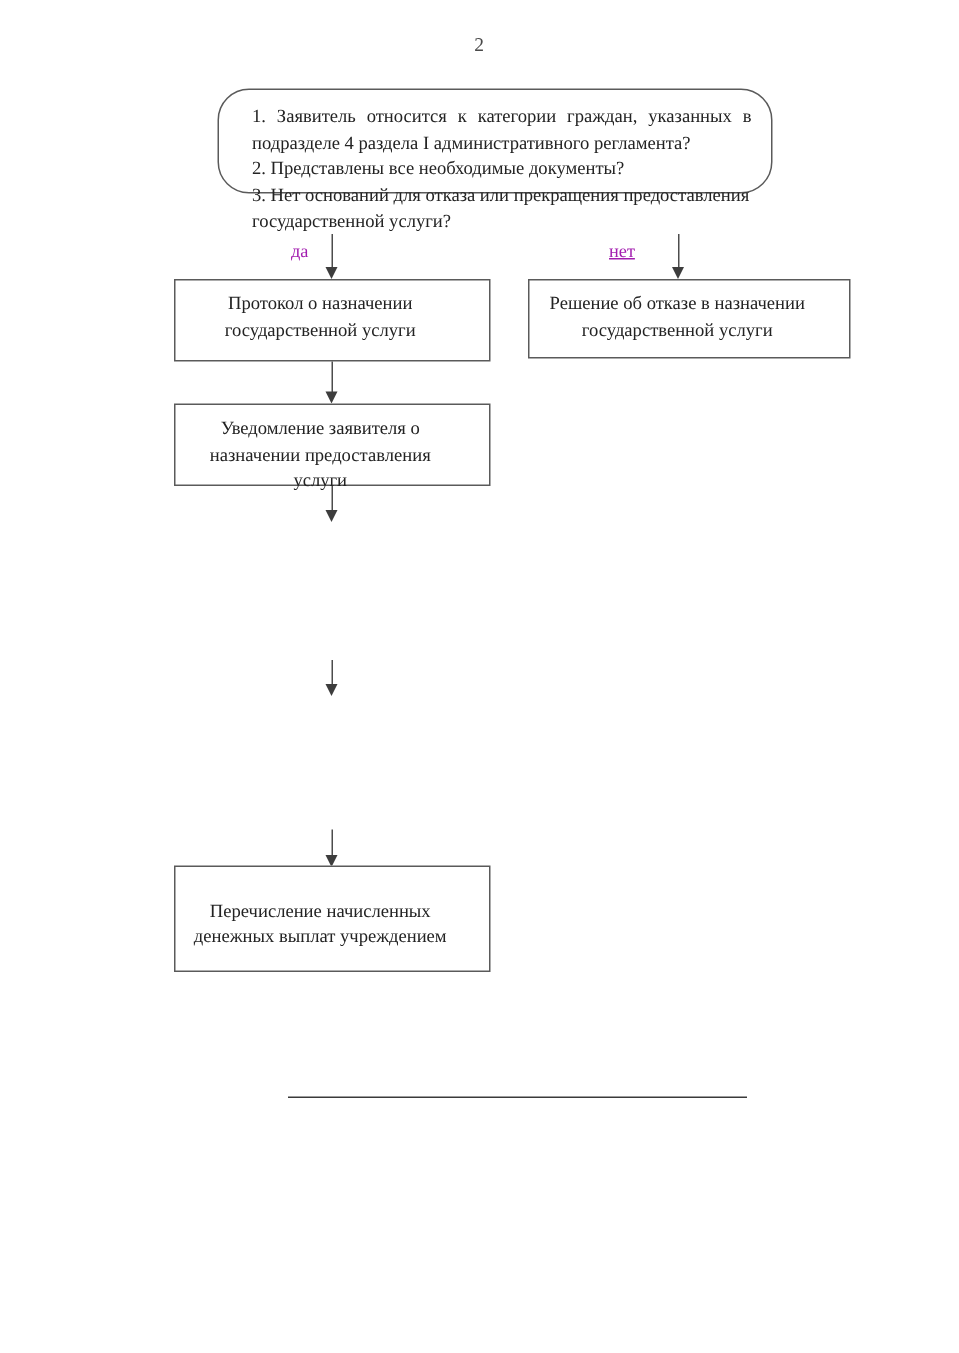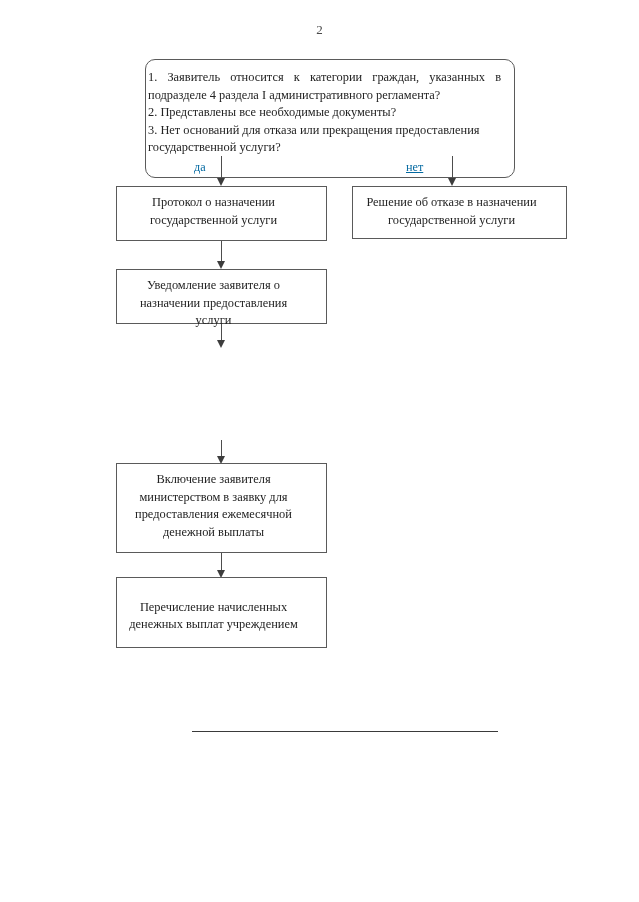--- a/index.html
+++ b/index.html
@@ -54,25 +54,25 @@
     color: #232323;
   }
 
   
   .decision {
     position: absolute;
     box-sizing: border-box;
     left: 145px;
     top: 59px;
     width: 370px;
-    height: 119px;
+    height: 70px;
     border: 1px solid #5a5a5a;
-    border-radius: 10px;
+    border-radius: 21px;
     background: #ffffff;
-    padding: 9px 13px 0 2px;
+    padding: 9px 13px 0 22px;
   }
   .decision p {
     margin: 0;
     font-size: 12.4px;
     line-height: 17.6px;
     color: #232323;
     text-align: left;
   }
   .decision p.justify {
     text-align: justify;
@@ -91,21 +91,21 @@
     height: 0;
     border-left: 4.5px solid transparent;
     border-right: 4.5px solid transparent;
     border-top: 8px solid #3d3d3d;
   }
 
   
   .branch-label {
     position: absolute;
     font-size: 12.2px;
-    color: #0369a1;
+    color: #a21caf;
     white-space: nowrap;
   }
 
   
   .footer-rule {
     position: absolute;
     left: 192px;
     top: 731px;
     width: 306px;
     height: 1px;
@@ -150,23 +150,20 @@
     <div class="node-text">Уведомление заявителя о назначении предоставления услуги</div>
   </div>
 
   <div class="vline" style="left:221px; top:324px; height:17px;"></div>
   <div class="arrow-head" style="left:217px; top:340px;"></div>
 
 
   <div class="vline" style="left:221px; top:440px; height:17px;"></div>
   <div class="arrow-head" style="left:217px; top:456px;"></div>
 
-  <div class="node" style="left:116px; top:463px; width:211px; height:90px;">
-    <div class="node-text">Включение заявителя министерством в заявку для предоставления ежемесячной денежной выплаты</div>
-  </div>
 
   <div class="vline" style="left:221px; top:553px; height:18px;"></div>
   <div class="arrow-head" style="left:217px; top:570px;"></div>
 
   <div class="node" style="left:116px; top:577px; width:211px; height:71px;align-items:center;">
     <div class="node-text">Перечисление начисленных денежных выплат учреждением</div>
   </div>
 
   <div class="footer-rule"></div>
 

